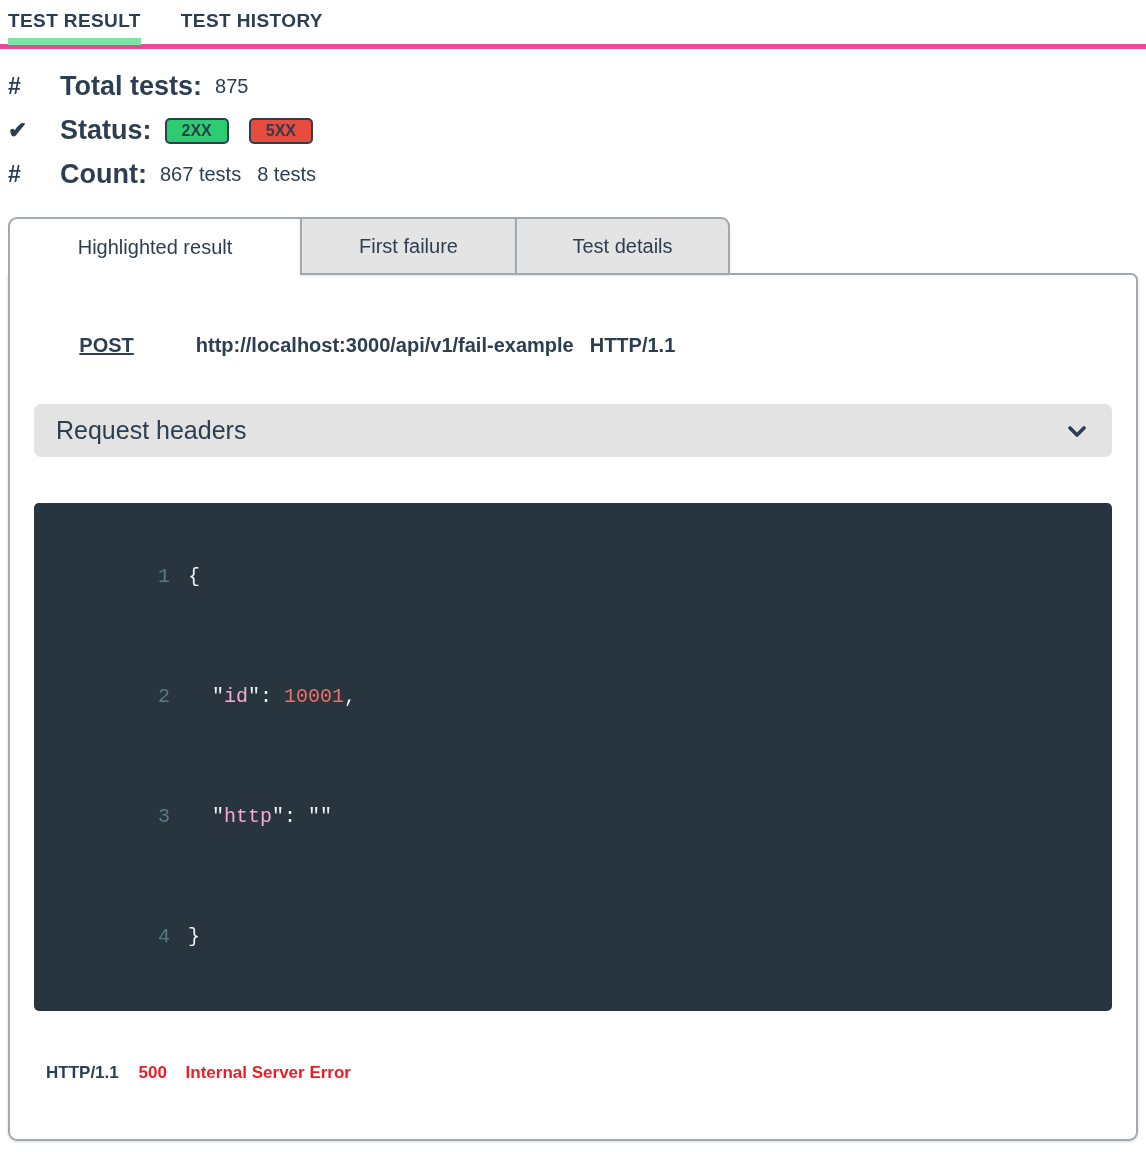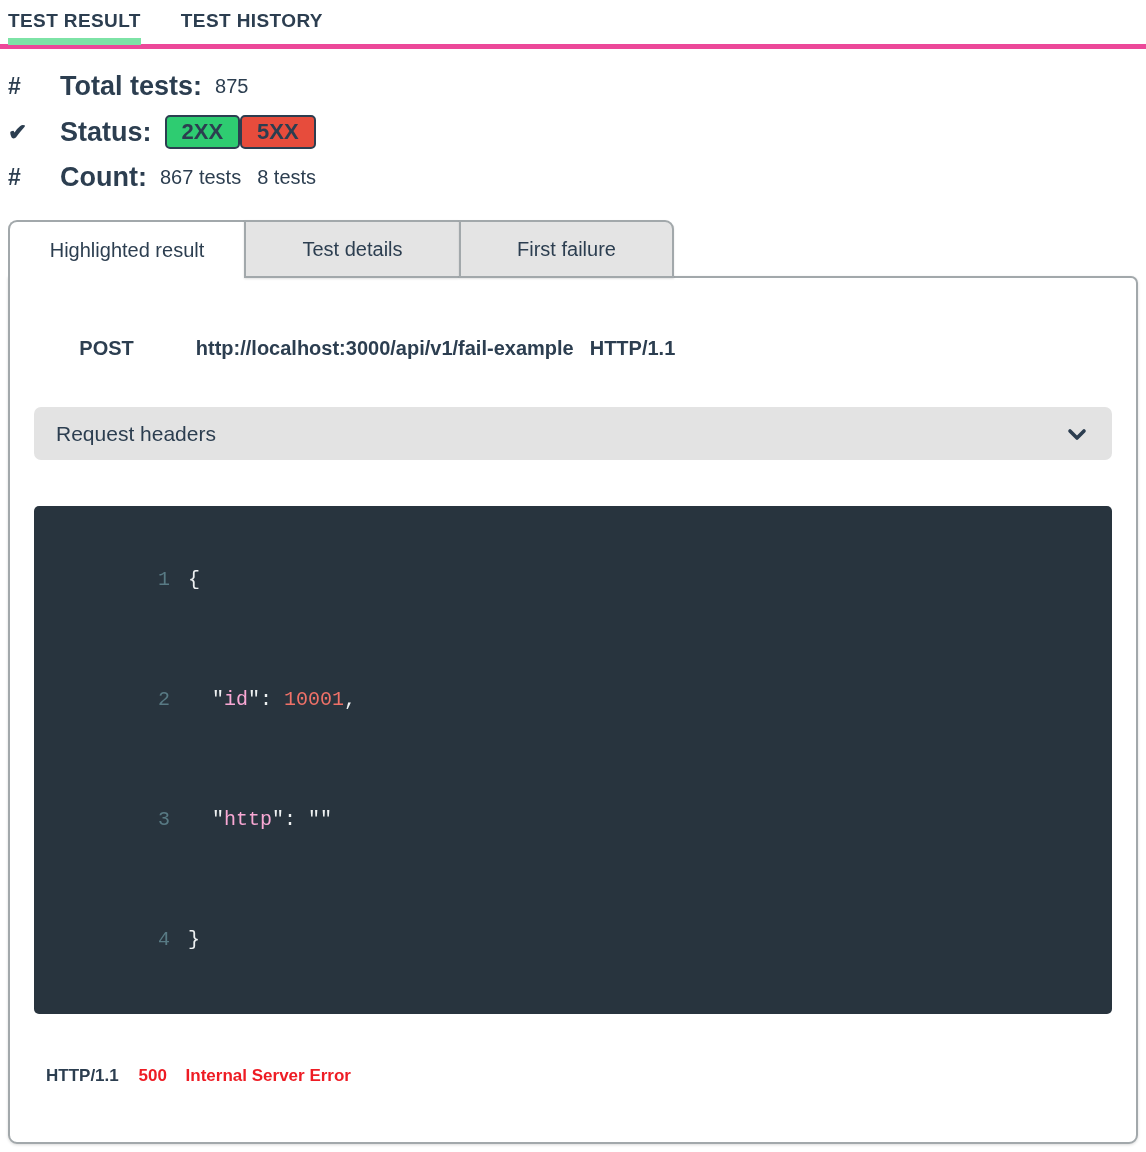--- a/index.html
+++ b/index.html
@@ -13,50 +13,50 @@
     padding-bottom:12px; position:relative; cursor:pointer; }
   .top-nav-tab.active::after { content:""; position:absolute; left:0; right:0;
     bottom:-1px; height:7px; background:#7de3a6; }
 
   
   .summary { padding:22px 8px 0 8px; }
   .summary-row { display:flex; align-items:center; margin-bottom:13px; }
   .summary-icon { width:40px; font-size:23px; font-weight:700; line-height:1; }
   .summary-label { font-size:27px; font-weight:700; margin-right:13px;margin-left:12px; }
   .summary-value { font-size:20px; margin-right:16px; }
-  .badge { display:inline-block; font-size:22px; font-weight:700; color:#2c3e50;
-    border:2px solid #2c3e50; border-radius:5px; padding:2px 15px; }
+  .badge { display:inline-block; font-size:16px; font-weight:700; color:#2c3e50;
+    border:2px solid #2c3e50; border-radius:5px; padding:2px 15px; margin-right:20px; }
   .badge.green { background:#2ecc71; }
   .badge.red   { background:#e74c3c; }
 
   
   .panel-wrap { margin:27px 8px 0 8px; }
   .result-tabs { display:flex; position:relative; z-index:2; margin-bottom:-2px; }
   .result-tab { height:58px; display:flex; align-items:center; justify-content:center;
     font-size:20px; background:#e4e4e4; cursor:pointer;
     border-top:2px solid #a2a8ab; border-left:2px solid #a2a8ab;
     border-bottom:2px solid #a2a8ab; box-shadow:0 1px 2px rgba(0,0,0,.12); }
-  .result-tab:first-child { width:236px; border-top-left-radius:9px; }
+  .result-tab:first-child { width:292px; border-top-left-radius:9px; }
   .result-tab:nth-child(2) { width:215px; }
   .result-tab:last-child { width:215px; border-right:2px solid #a2a8ab; border-top-right-radius:9px; }
   .result-tab.active { background:#fff; border-bottom:none; box-shadow:none; }
 
   .panel { position:relative; z-index:1; background:#fff;
     border:2px solid #a2a8ab; border-radius:0 7px 9px 9px;
     padding:26px 24px 56px 24px; box-shadow:0 1px 3px rgba(0,0,0,.15); }
 
   .request-line { font-size:20px; font-weight:700; margin:10px 0 24px 12px; white-space:pre; }
-  .request-line .method { margin-right:62px; }
+  .request-line .method { margin-right:62px;text-decoration:underline; }
   .request-line .protocol { margin-left:16px; }
 
   .accordion { height:53px; background:#e3e3e3; border-radius:7px; margin-bottom:20px;
     display:flex; align-items:center; justify-content:space-between;
     padding:0 22px 0 22px; cursor:pointer; }
   .accordion.focused { border:2px solid #62a8e2; }
-  .accordion-label { font-size:21px;text-align:center; }
+  .accordion-label { font-size:25px;text-align:center; }
   .chev { width:26px; height:26px; }
   .chev polyline { fill:none; stroke:#2c3e50; stroke-width:3.6;
     stroke-linecap:round; stroke-linejoin:round; }
 
   .code-block { background:#28343e; border-radius:5px; margin:46px 0 0 0;
     padding:14px 20px 14px 26px; font-family:"Liberation Mono", monospace;
     font-size:20px; line-height:40px; color:#eef1f2; }
   .code-line { white-space:pre; }
   .lnum { display:inline-block; min-width:14px; margin-right:18px; text-align:right;
     color:#587a84; }
@@ -93,22 +93,22 @@
     <span class="summary-label">Count:</span>
     <span class="summary-value">867 tests</span>
     <span class="summary-value">8 tests</span>
   </div>
 </div>
 
 <div class="panel-wrap">
 
   <div class="result-tabs">
     <div class="result-tab active">Highlighted result</div>
+    <div class="result-tab">First failure</div>
     <div class="result-tab">Test details</div>
-    <div class="result-tab">First failure</div>
   </div>
 
   <div class="panel">
 
     <div class="request-line">
       <span class="method">POST</span><span>http://localhost:3000/api/v1/fail-example</span><span class="protocol">HTTP/1.1</span>
     </div>
 
     <div class="accordion">
       <span class="accordion-label">Request headers</span>

